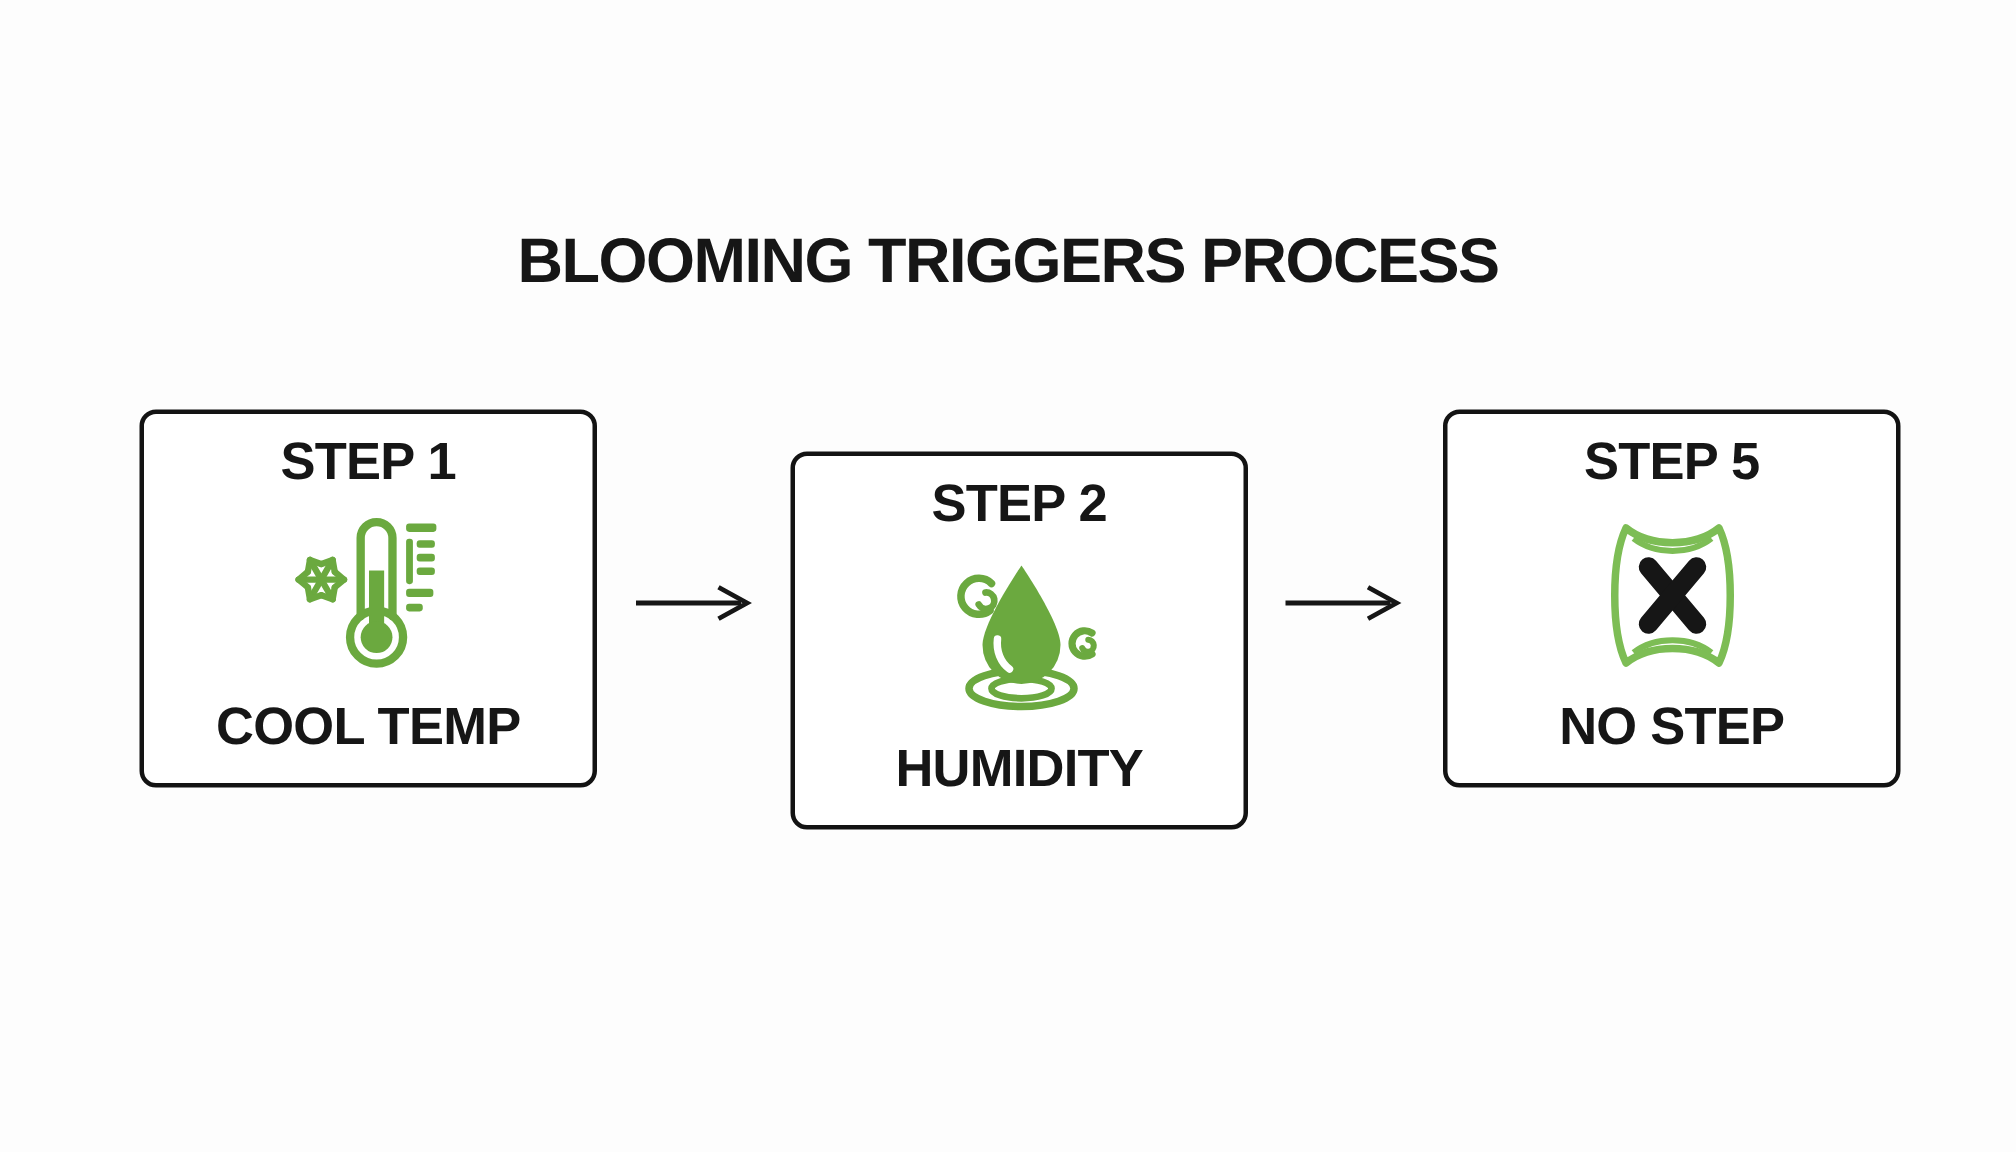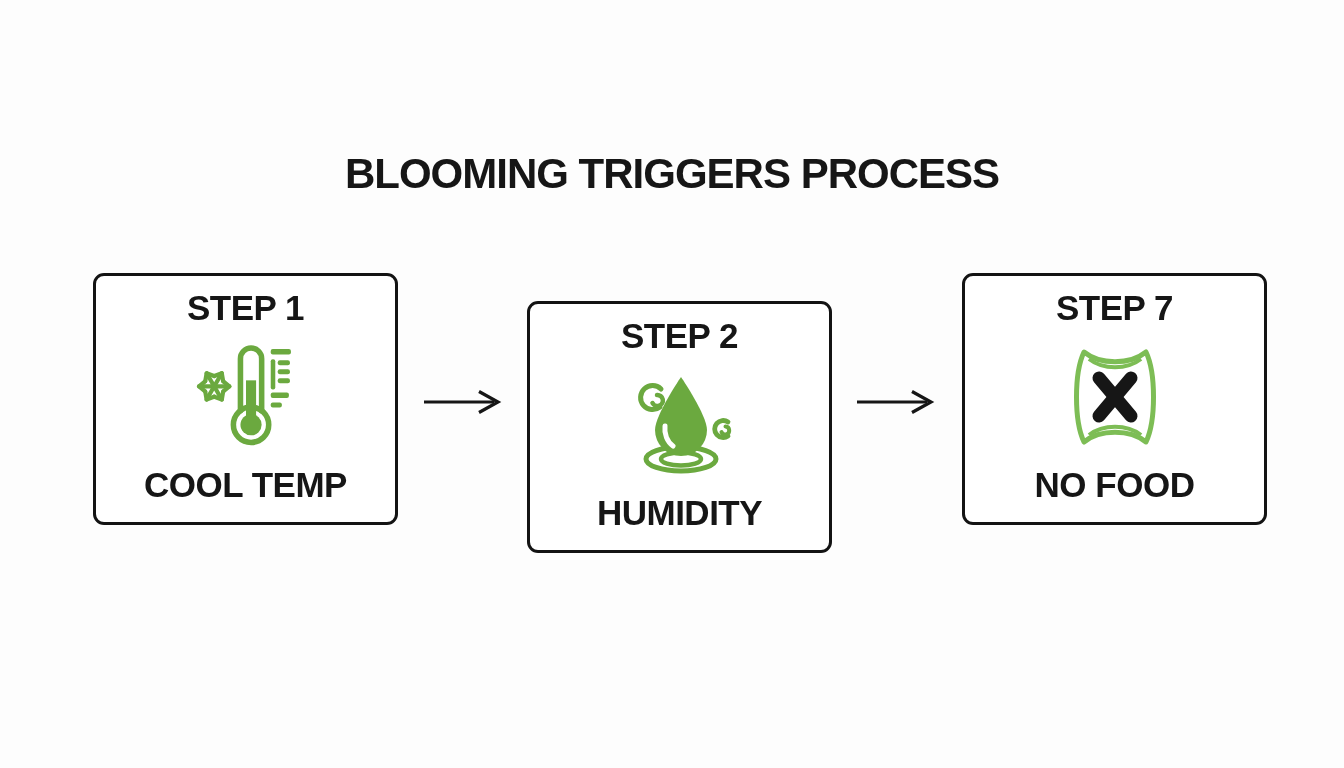--- a/index.html
+++ b/index.html
@@ -154,31 +154,31 @@
   </section>
 
   <div class="arrow arrow-2">
     <svg width="88" height="26" viewBox="0 0 88 26">
       <line x1="2" y1="13" x2="72" y2="13" class="arrow-stroke" stroke-width="3.2"></line>
       <polyline points="57,2.5 76,13 57,23.5" class="arrow-stroke" stroke-width="3.2"></polyline>
     </svg>
   </div>
 
   <section class="card card-3">
-    <div class="step-label">STEP 7</div>
+    <div class="step-label">STEP 5</div>
     <div class="icon-wrap">
       <svg width="86" height="104" viewBox="0 0 84 104">
 
         <path d="M11,7 C27,20 57,20 73,7 C83,28 83,76 73,97 C57,84 27,84 11,97 C1,76 1,28 11,7 Z" class="bag-stroke" stroke-width="5" stroke-linejoin="round"></path>
 
         <path d="M16,14 C30,25 54,25 68,14" class="bag-stroke" stroke-width="4"></path>
         <path d="M16,90 C30,79 54,79 68,90" class="bag-stroke" stroke-width="4"></path>
 
         <g>
           <line x1="26" y1="33" x2="58" y2="71" class="x-stroke" stroke-width="13" stroke-linecap="round"></line>
           <line x1="58" y1="33" x2="26" y2="71" class="x-stroke" stroke-width="13" stroke-linecap="round"></line>
         </g>
       </svg>
     </div>
-    <div class="caption">NO FOOD</div>
+    <div class="caption">NO STEP</div>
   </section>
 
 </div>
 
 </body></html>

